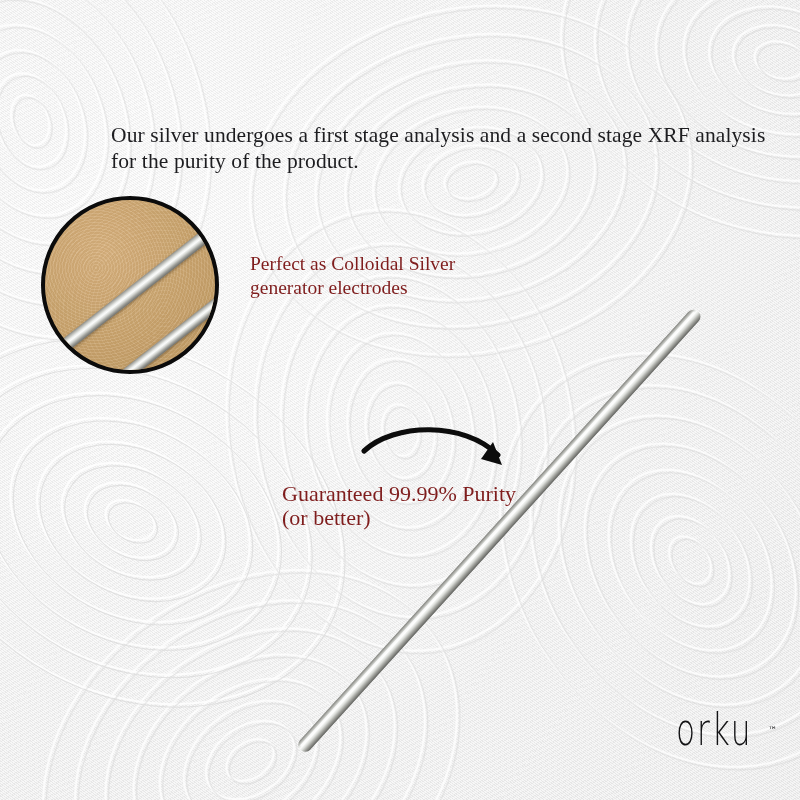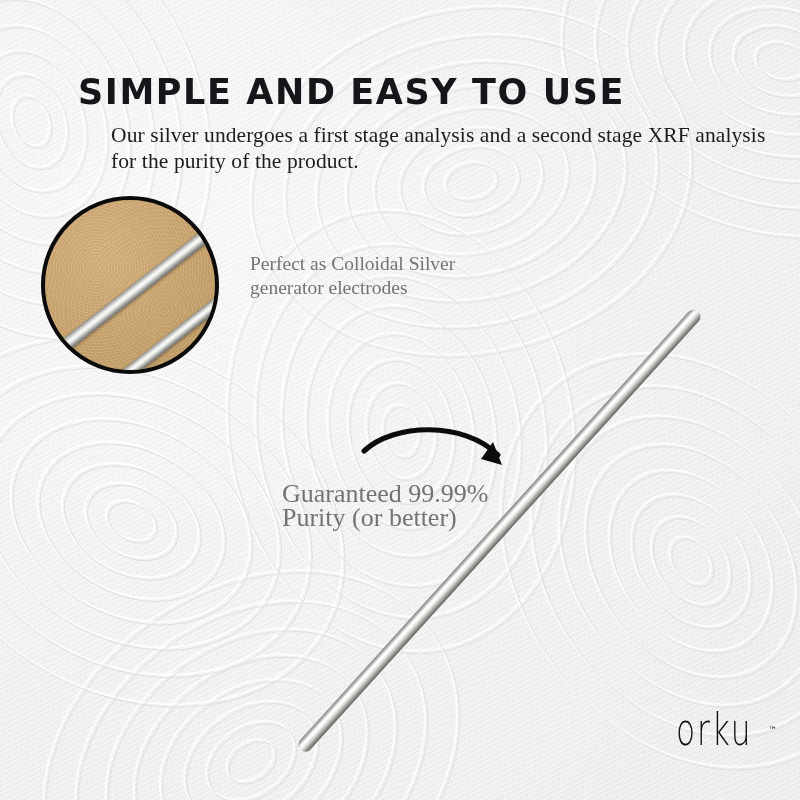--- a/index.html
+++ b/index.html
@@ -117,34 +117,34 @@
     left: 58px;
     top: 128px;
     transform: rotate(-38deg);
     transform-origin: center;
   }
 
   
   .caption {
     position: absolute;
     font-family: "Liberation Serif", serif;
-    color: #737373;
+    color: #7f1d1d;
   }
   .caption-electrodes {
     left: 250px;
     top: 252px;
     width: 250px;
     font-size: 19.5px;
     line-height: 24px;
   }
   .caption-purity {
     left: 282px;
     top: 482px;
     width: 240px;
-    font-size: 26px;
+    font-size: 22px;
     line-height: 24px;
   }
 
   
   .arrow-svg {
     position: absolute;
     left: 360px;
     top: 415px;
     width: 165px;
     height: 70px;
@@ -222,21 +222,20 @@
       <use href="#whorl" transform="translate(133,523) rotate(28)"></use>
       <use href="#whorl" transform="translate(473,183) rotate(-12)"></use>
       <use href="#whorl" transform="translate(693,563) rotate(55)"></use>
       <use href="#whorl" transform="translate(253,763) rotate(-35)"></use>
       <use href="#whorl" transform="translate(33,123) rotate(70)"></use>
       <use href="#whorl" transform="translate(783,63) rotate(15)"></use>
       <use href="#whorl" transform="translate(403,433) rotate(80)"></use>
     </g>
   </svg>
 
-  <div class="headline">SIMPLE AND EASY TO USE</div>
   <div class="subhead">Our silver undergoes a first stage analysis and a second stage XRF analysis for the purity of the product.</div>
 
   <div class="inset-circle">
     <div class="leather-grain"></div>
     <div class="inset-rod inset-rod-1"></div>
     <div class="inset-rod inset-rod-2"></div>
   </div>
 
   <div class="caption caption-electrodes">Perfect as Colloidal Silver generator electrodes</div>
 

